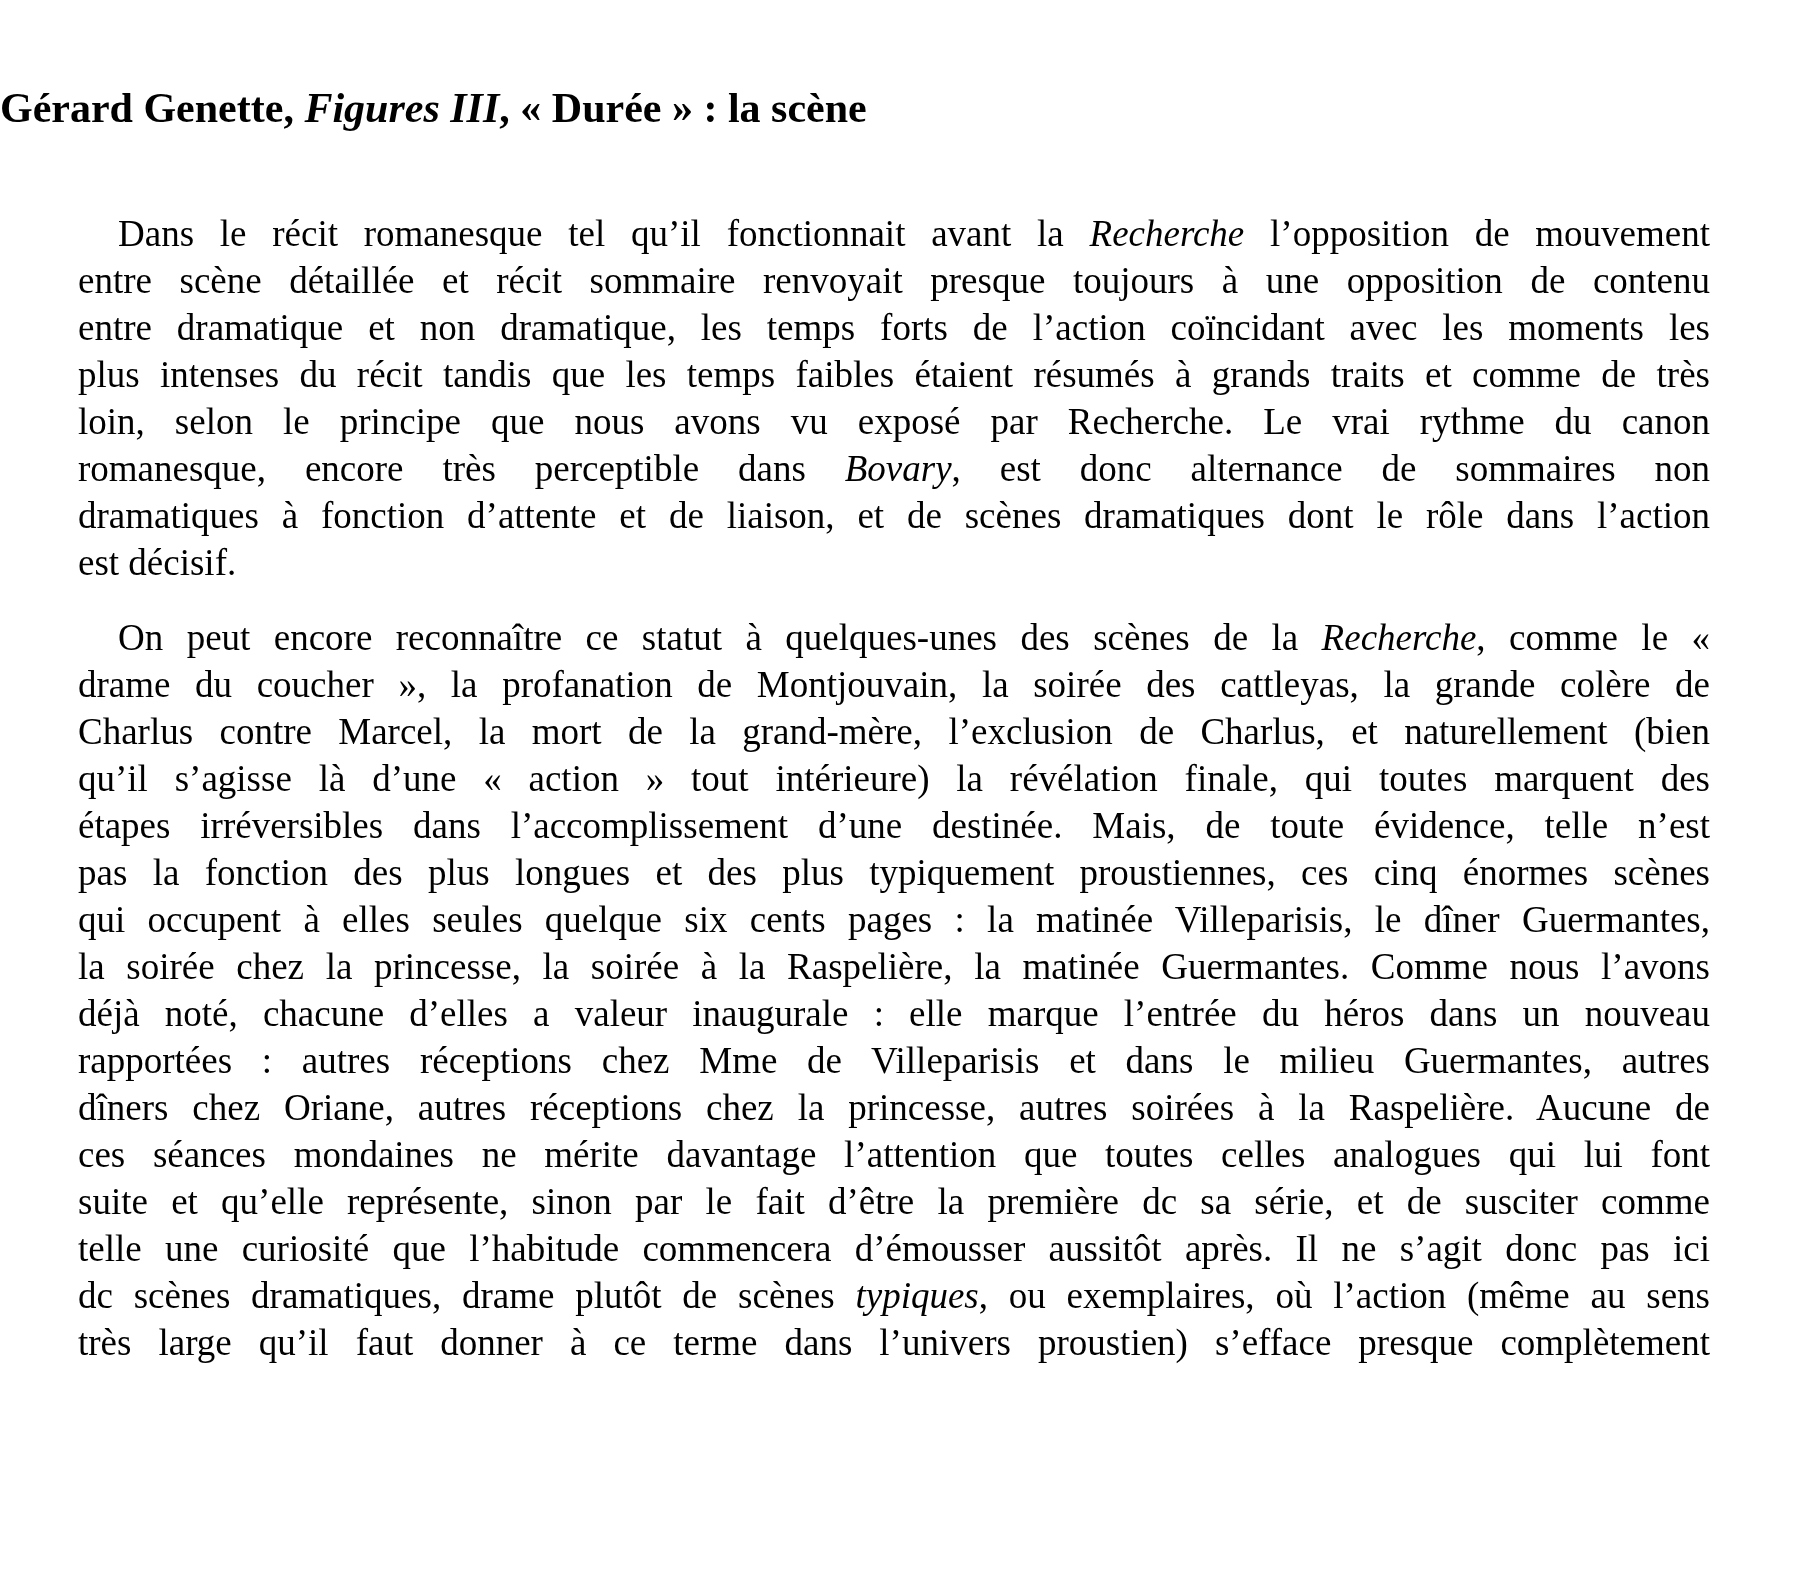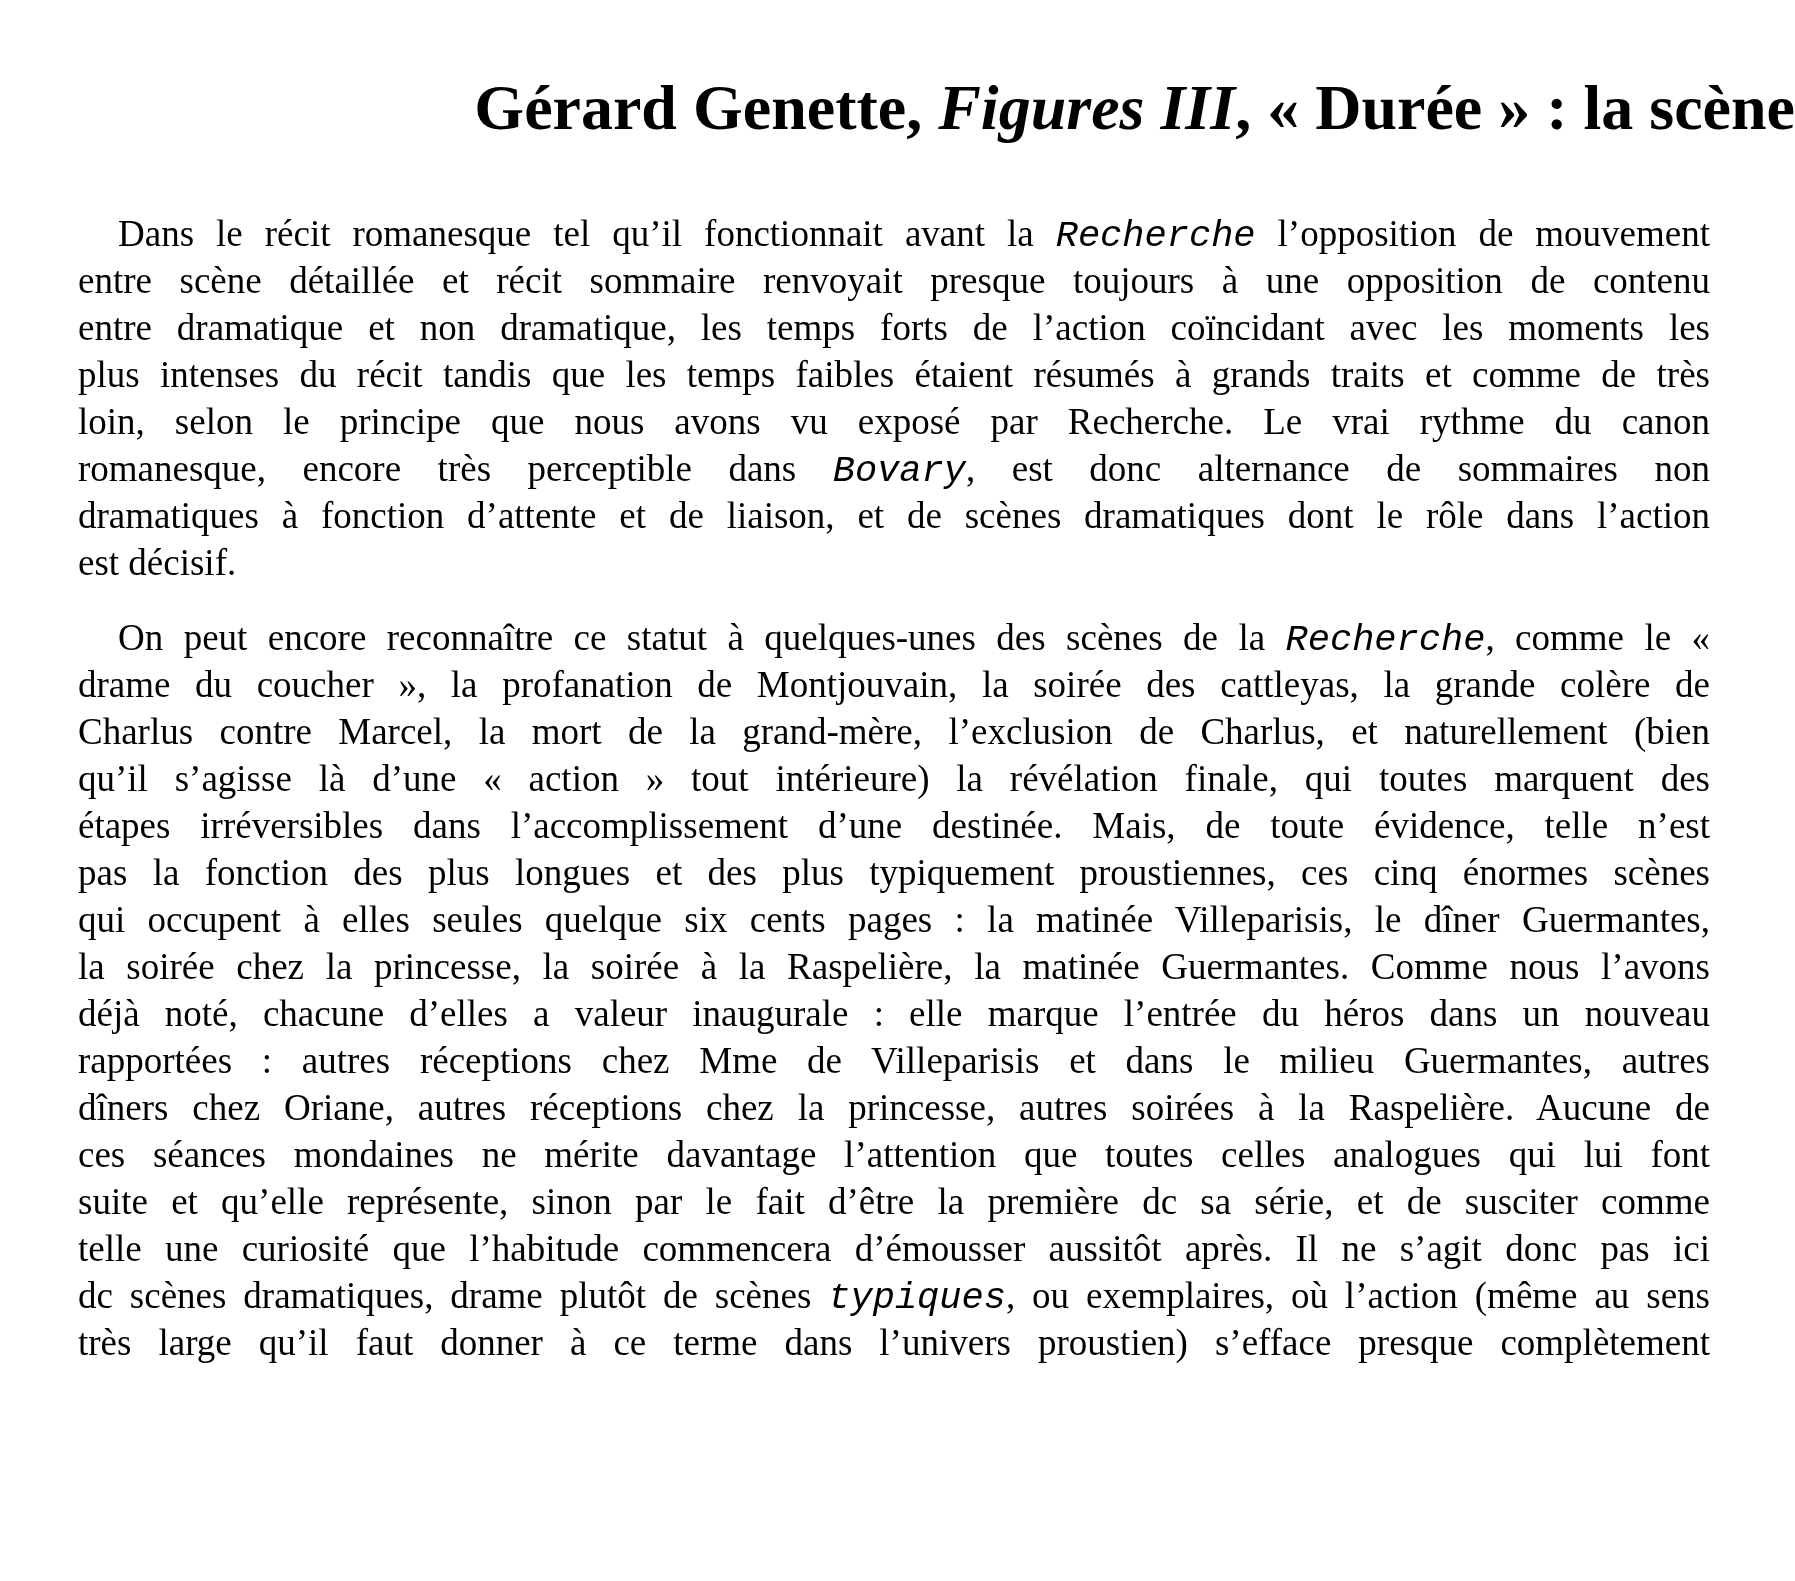--- a/index.html
+++ b/index.html
@@ -12,22 +12,22 @@
     width: 1795px;
     height: 1581px;
     background: #ffffff;
     color: #000000;
     font-family: "Liberation Serif", "DejaVu Serif", serif;
     overflow: hidden;
   }
   .doc-title {
     margin-top: 80px;
     width: 1795px;
-    text-align: right;
-    font-size: 64px;
+    text-align: left;
+    font-size: 42px;
     line-height: 56px;
     font-weight: bold;
     white-space: nowrap;
   }
   .doc-title i { font-style: italic; }
   .doc-body {
     margin-left: 78px;
     margin-top: 74px;
     width: 1632px;
     font-size: 37px;
@@ -37,21 +37,21 @@
   .line {
     height: 47px;
     line-height: 47px;
     overflow: hidden;
     text-align: justify;
     text-align-last: justify;
     white-space: normal;
   }
   .line.first { padding-left: 40px; }
   .line.last  { text-align-last: left; }
-  .line i { font-style: italic; font-family: Liberation Mono, monospace; }
+  .line i { font-style: italic; }
 </style>
 </head>
 <body>
 
 <div class="page">
   <h1 class="doc-title"><span>Gérard Genette, </span><i>Figures III</i><span>, « Durée » : la scène</span></h1>
   <div class="doc-body">
       <div class="paragraph">
         <div class="line first"><span>Dans le récit romanesque tel qu’il fonctionnait avant la </span><i>Recherche</i><span> l’opposition de mouvement</span></div>
         <div class="line"><span>entre scène détaillée et récit sommaire renvoyait presque toujours à une opposition de contenu</span></div>

